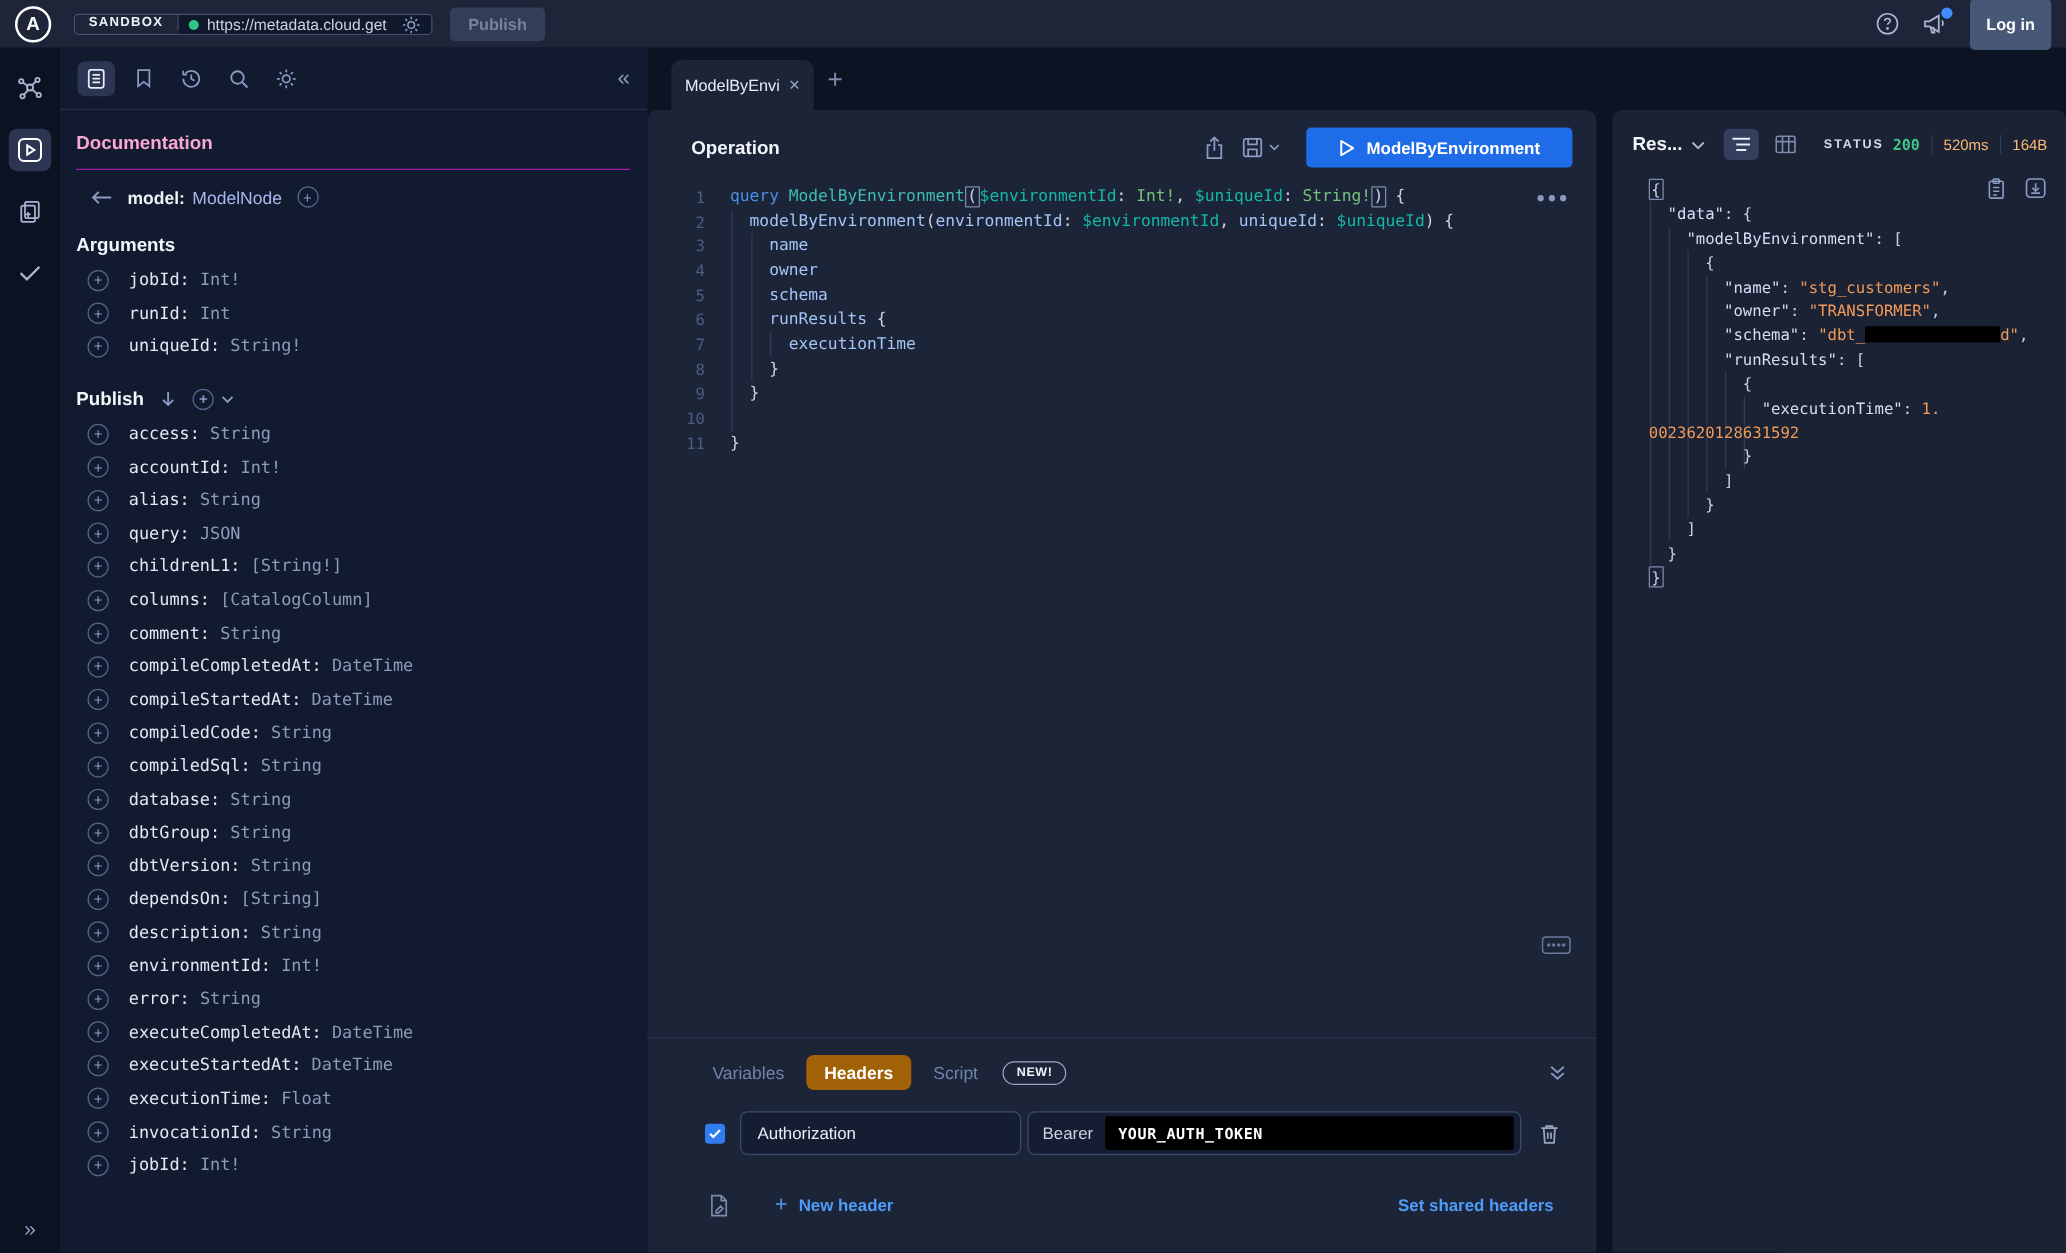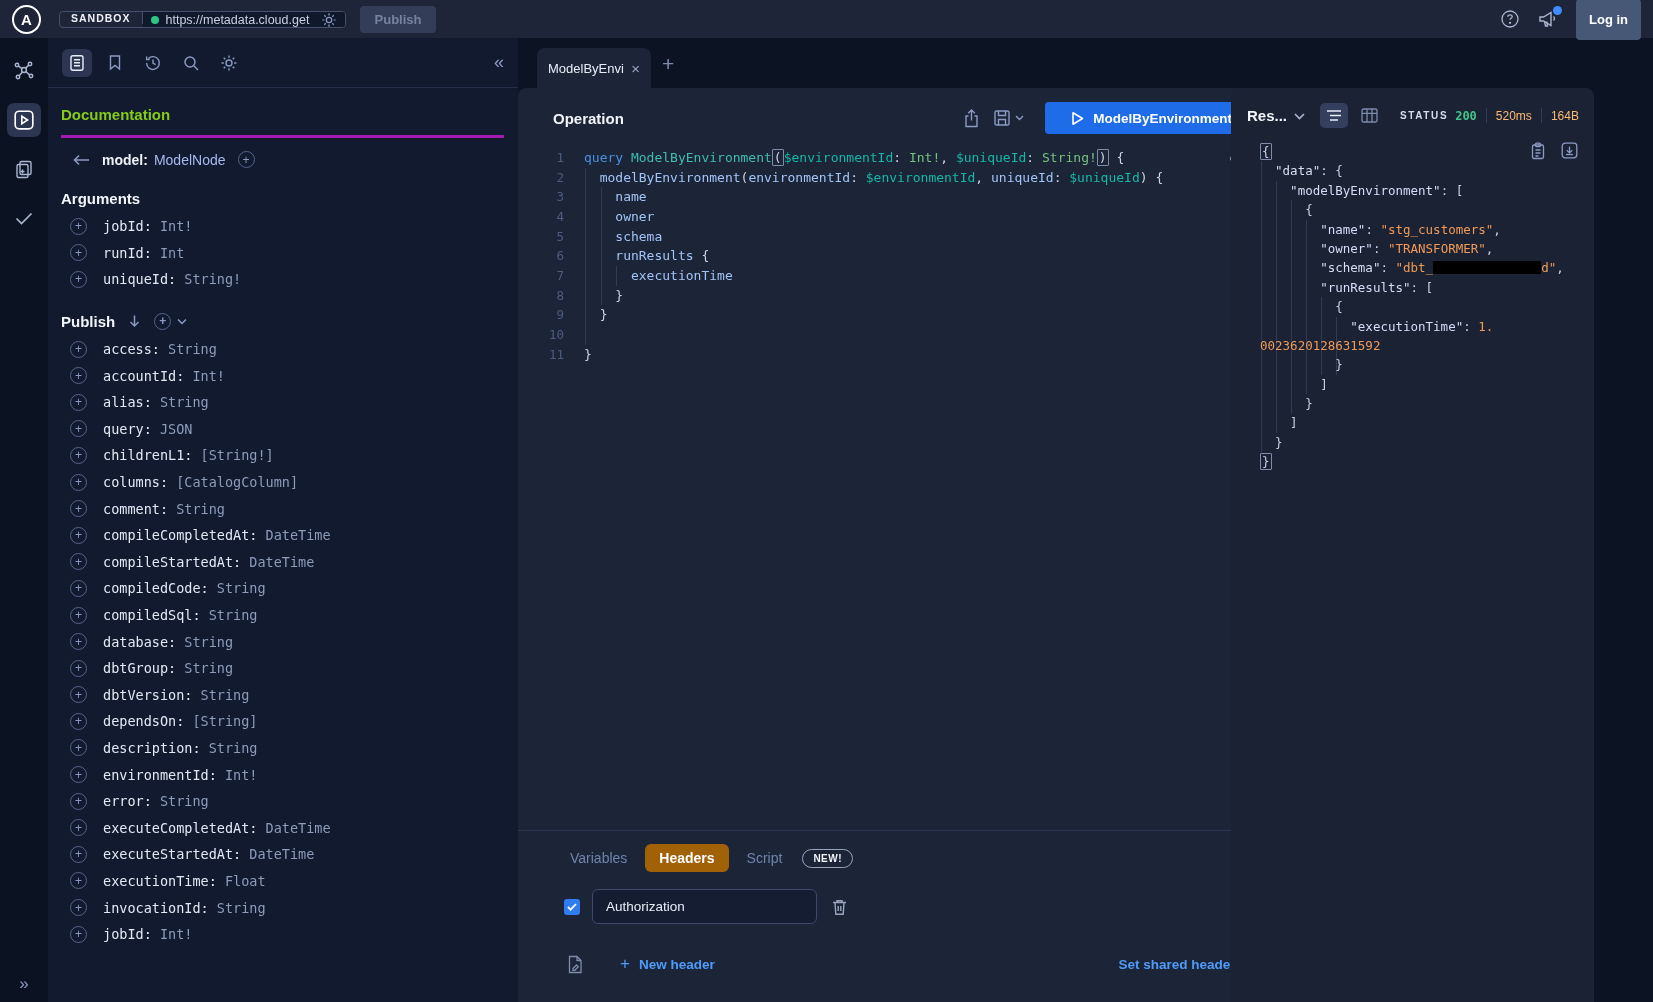--- a/index.html
+++ b/index.html
@@ -28,21 +28,21 @@
   .rail-item.selected{background:#2c3653;border-radius:7px;color:#fff}
   .rail-expand{position:absolute;bottom:8px;left:0;width:48px;text-align:center;color:#8b9ac2;font-size:17px}
 
   
   .doc-panel{position:absolute;left:48px;top:38px;width:470px;bottom:0;background:#111a2e;overflow:hidden}
   .doc-toolbar{height:50px;display:flex;align-items:center;padding:0 14px;gap:8px;border-bottom:1px solid #252f4c}
   .tool-item{width:30px;height:28px;display:flex;align-items:center;justify-content:center;color:#8b9ac2}
   .tool-item.selected{background:#2c3653;border-radius:6px;color:#e8edf7}
   .doc-collapse{margin-left:auto;color:#8b9ac2;font-size:18px}
   .doc-content{padding:12px 14px 0 13px}
-  .doc-title{font-size:15px;font-weight:bold;color:#84cc16;padding:6px 0 12px 0;border-bottom:3px solid #a21caf}
+  .doc-title{font-size:15px;font-weight:bold;color:#f9a8d4;padding:6px 0 12px 0;border-bottom:1px solid #a21caf}
   .model-row{display:flex;align-items:center;gap:12px;padding:13px 0 2px 12px;color:#8b9ac2}
   .model-label{font-weight:bold;font-size:14px;color:#eef2f8}
   .model-type{font-size:14px;color:#a7b9ee;margin-left:-6px}
   .plus-circle{width:17px;height:17px;border:1px solid #55648c;border-radius:50%;color:#8b9ac2;font-size:12px;line-height:1;display:inline-flex;align-items:center;justify-content:center;flex:none}
   .section-title{font-size:15px;font-weight:bold;color:#f2f5fa;margin:20px 0 6px 0;display:flex;gap:13px;align-items:center}
   .section-title .ic{color:#8b9ac2}
   .doc-row{display:flex;align-items:center;gap:16px;height:26.6px;padding-left:9px}
   .doc-text{font-size:13.5px}
   .f-name{color:#e3e9f4}
   .f-type{color:#8d9cbb}
@@ -87,21 +87,21 @@
   .bearer{font-size:13.5px;color:#ccd3e2;flex:none}
   .token{flex:1;height:27px;background:#000;border-radius:3px;display:flex;align-items:center;padding:0 11px;color:#fff;font-weight:bold;font-size:12px;font-family:"DejaVu Sans Mono",monospace;letter-spacing:.5px}
   .trash-btn{color:#99a5c0;margin-left:14px}
   .req-actions{display:flex;align-items:center;margin:30px 34px 0 48px}
   .file-edit{color:#7e8cac}
   .new-header{display:flex;align-items:center;gap:9px;color:#4f9cf8;font-weight:bold;font-size:13.5px;margin-left:36px}
   .nh-plus{font-size:17px;font-weight:normal}
   .shared-link{margin-left:auto;color:#4f9cf8;font-weight:bold;font-size:13.5px}
 
   
-  .resp-card{position:absolute;left:1231px;top:88px;width:363px;bottom:0;background:#1a2234;border-radius:8px 8px 0 0}
+  .resp-card{position:absolute;left:1290px;top:88px;width:363px;bottom:0;background:#1a2234;border-radius:8px 8px 0 0}
   .resp-header{display:flex;align-items:center;padding:15px 10px 6px 16px;gap:7px}
   .resp-title{font-size:15px;font-weight:bold;color:#f2f5fa;white-space:nowrap}
   .resp-chevron{color:#aab6d0;margin-top:2px}
   .vt{width:28px;height:25px;display:flex;align-items:center;justify-content:center;color:#7e8cac}
   .vt.selected{background:#343f5d;border-radius:5px;color:#e8edf7}
   .vt-first{margin-left:8px}
   .status-label{font-size:10px;font-weight:bold;letter-spacing:1.6px;color:#d6dcea;margin-left:10px}
   .status-code{color:#41c487;font-weight:bold;font-size:12px;font-family:"DejaVu Sans Mono",monospace}
   .meta-sep{width:1px;height:15px;background:#323d5a;margin:0 2px}
   .meta{font-size:12px;color:#fdba74}
@@ -465,20 +465,24 @@
       </span>
     </div>
 
     <div class="header-row">
       <span class="checkbox">
         <svg width="10" height="8" viewBox="0 0 10 8" fill="none" stroke="#fff" stroke-width="1.8">
             <path d="M1 4l2.6 2.6L9 1"></path>
           </svg>
       </span>
       <div class="input-name">Authorization</div>
+      <div class="input-value">
+        <span class="bearer">Bearer</span>
+        <span class="token">YOUR_AUTH_TOKEN</span>
+      </div>
       <span class="trash-btn">
         <svg width="17" height="18" viewBox="0 0 17 18" fill="none" stroke="currentColor" stroke-width="1.4">
             <path d="M2 4.5h13M6 4.5V2.8h5v1.7M4 4.5l.8 11.7h7.4L13 4.5"></path>
             <path d="M7.2 8v5M9.8 8v5"></path>
           </svg>
       </span>
     </div>
 
     <div class="req-actions">
       <span class="file-edit">

